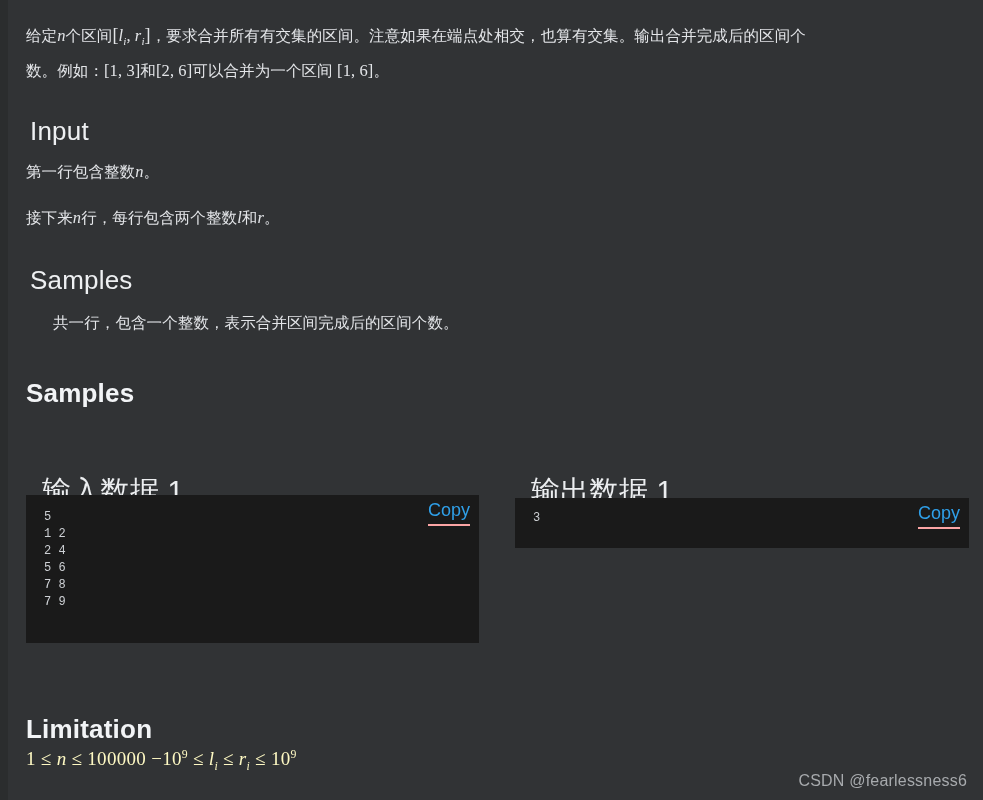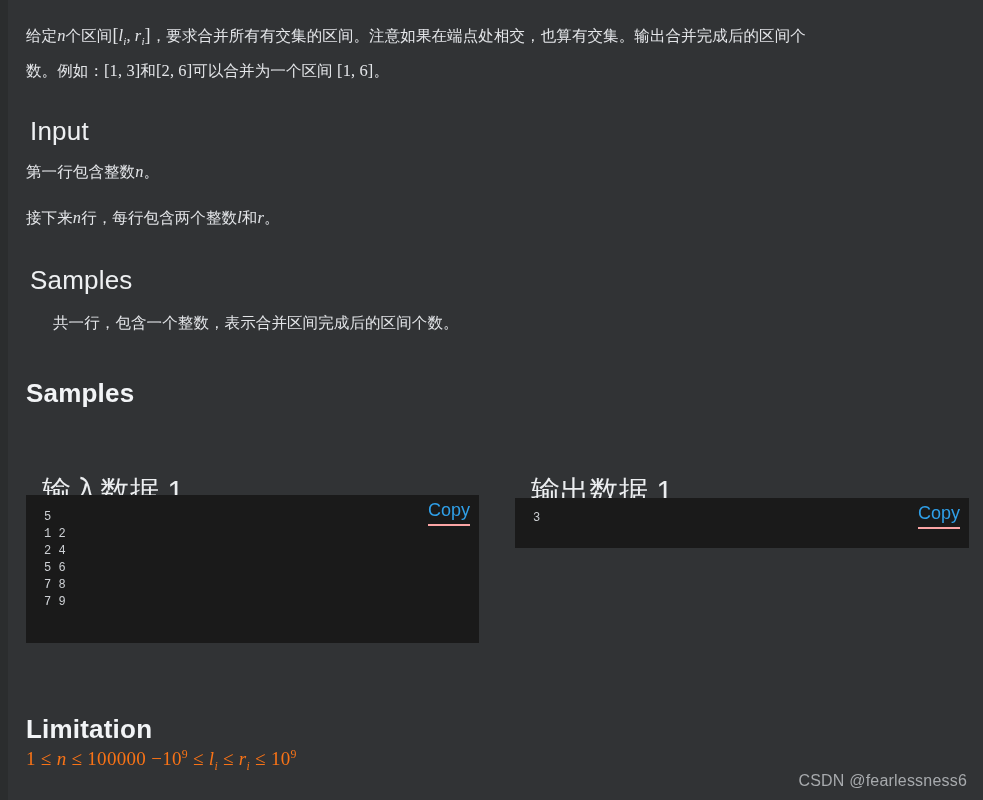--- a/index.html
+++ b/index.html
@@ -99,21 +99,21 @@
     color: #2f9fe8;
     font-family: "Liberation Sans", sans-serif;
     cursor: pointer;
     line-height: 24px;
     padding-bottom: 2px;
     border-bottom: 2px solid #fca5a5;
   }
   .formula {
     font-family: "Liberation Serif", serif;
     font-size: 19px;
-    color: #f97316;
+    color: #fef9c3;
     letter-spacing: .3px;
   }
   .formula i { font-style: italic; }
   .formula sup { font-size: .62em; }
   .formula sub { font-size: .62em; font-style: italic; }
   #watermark {
     position: absolute;
     right: 16px;
     bottom: 10px;
     font-size: 16px;

